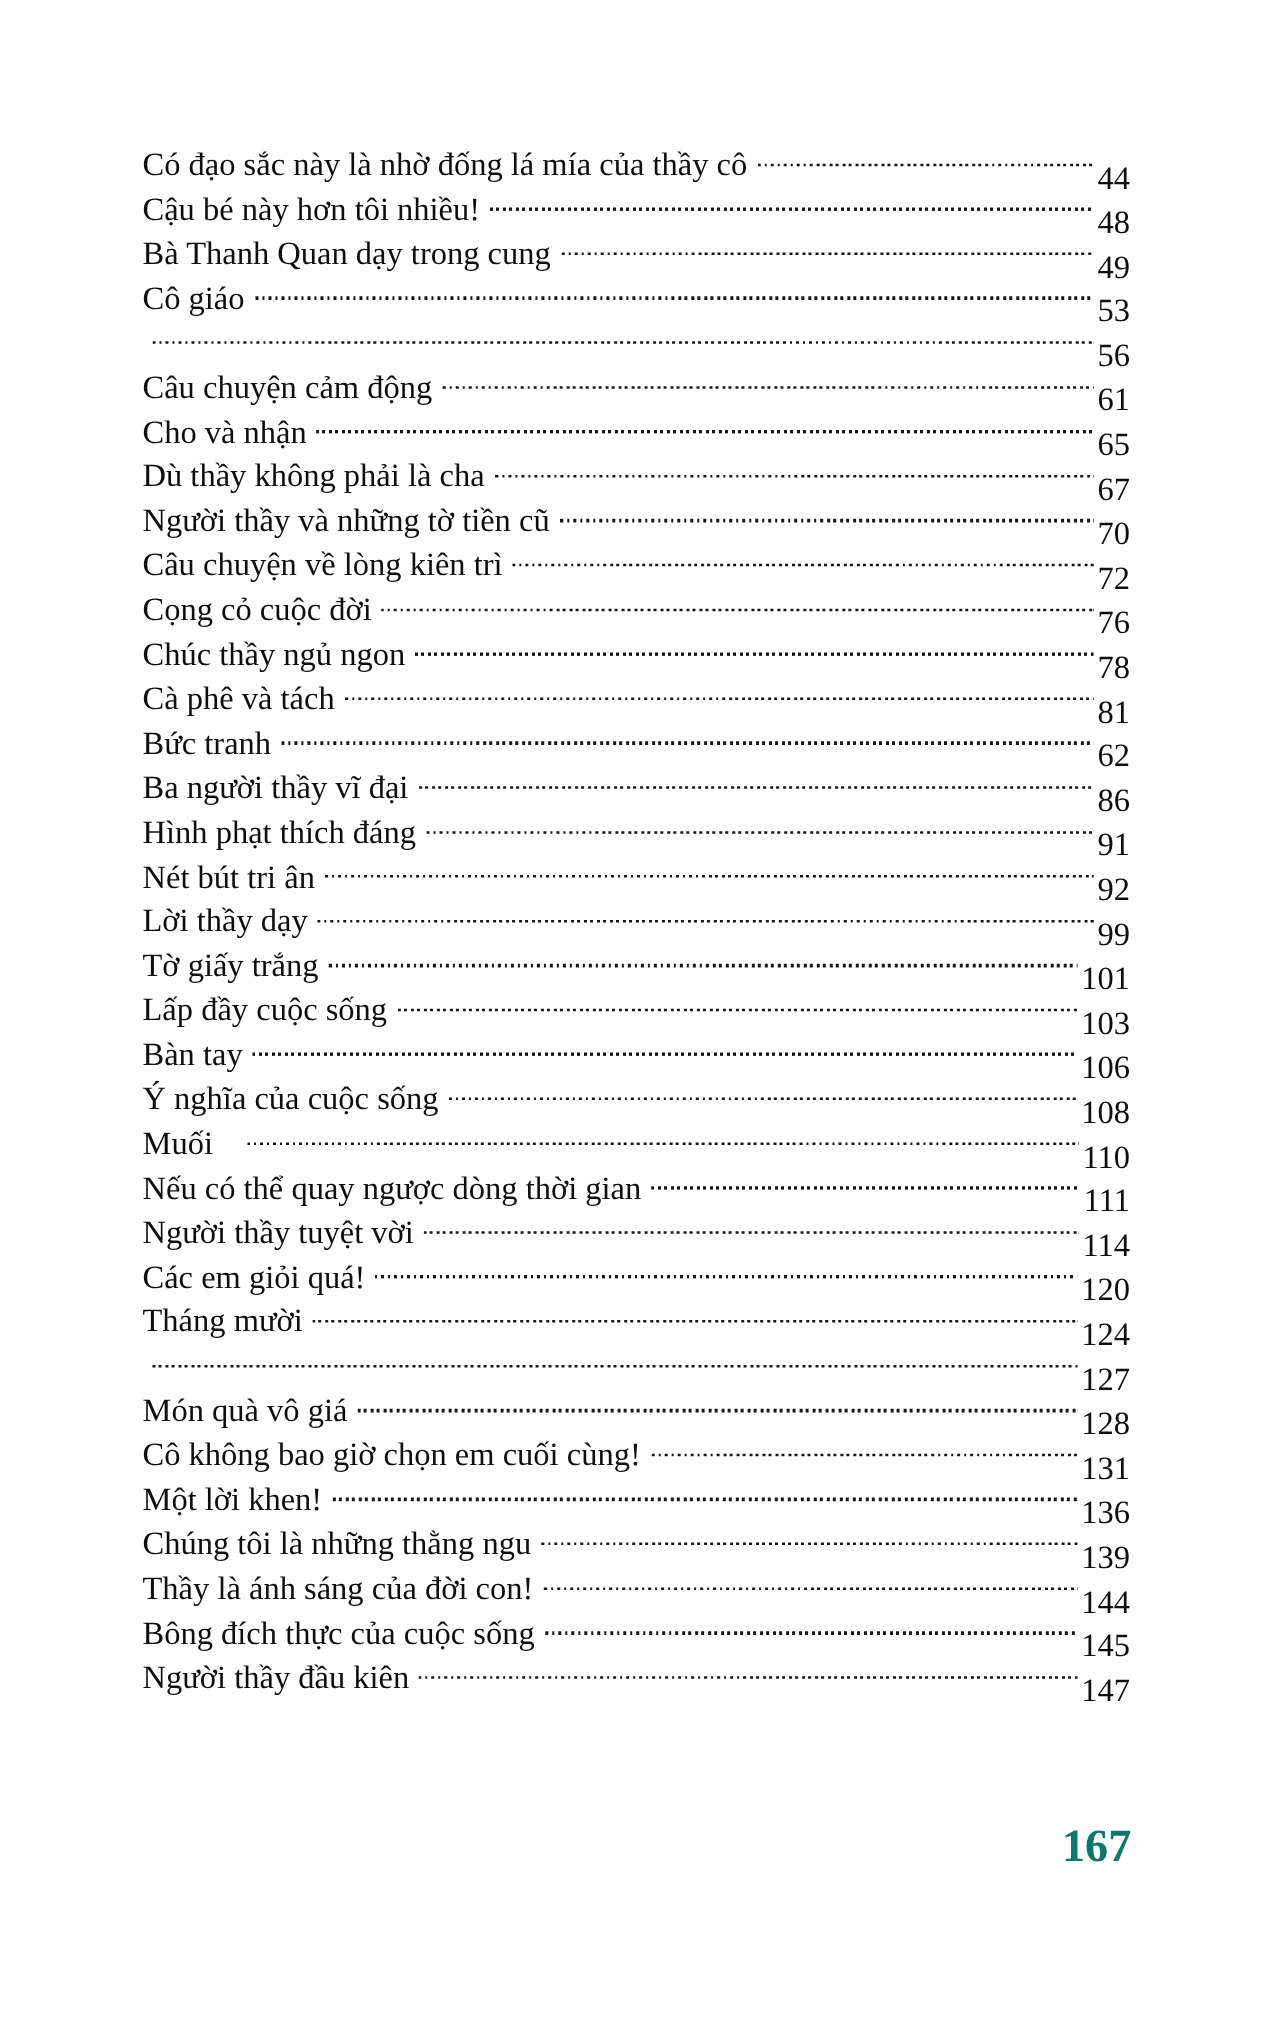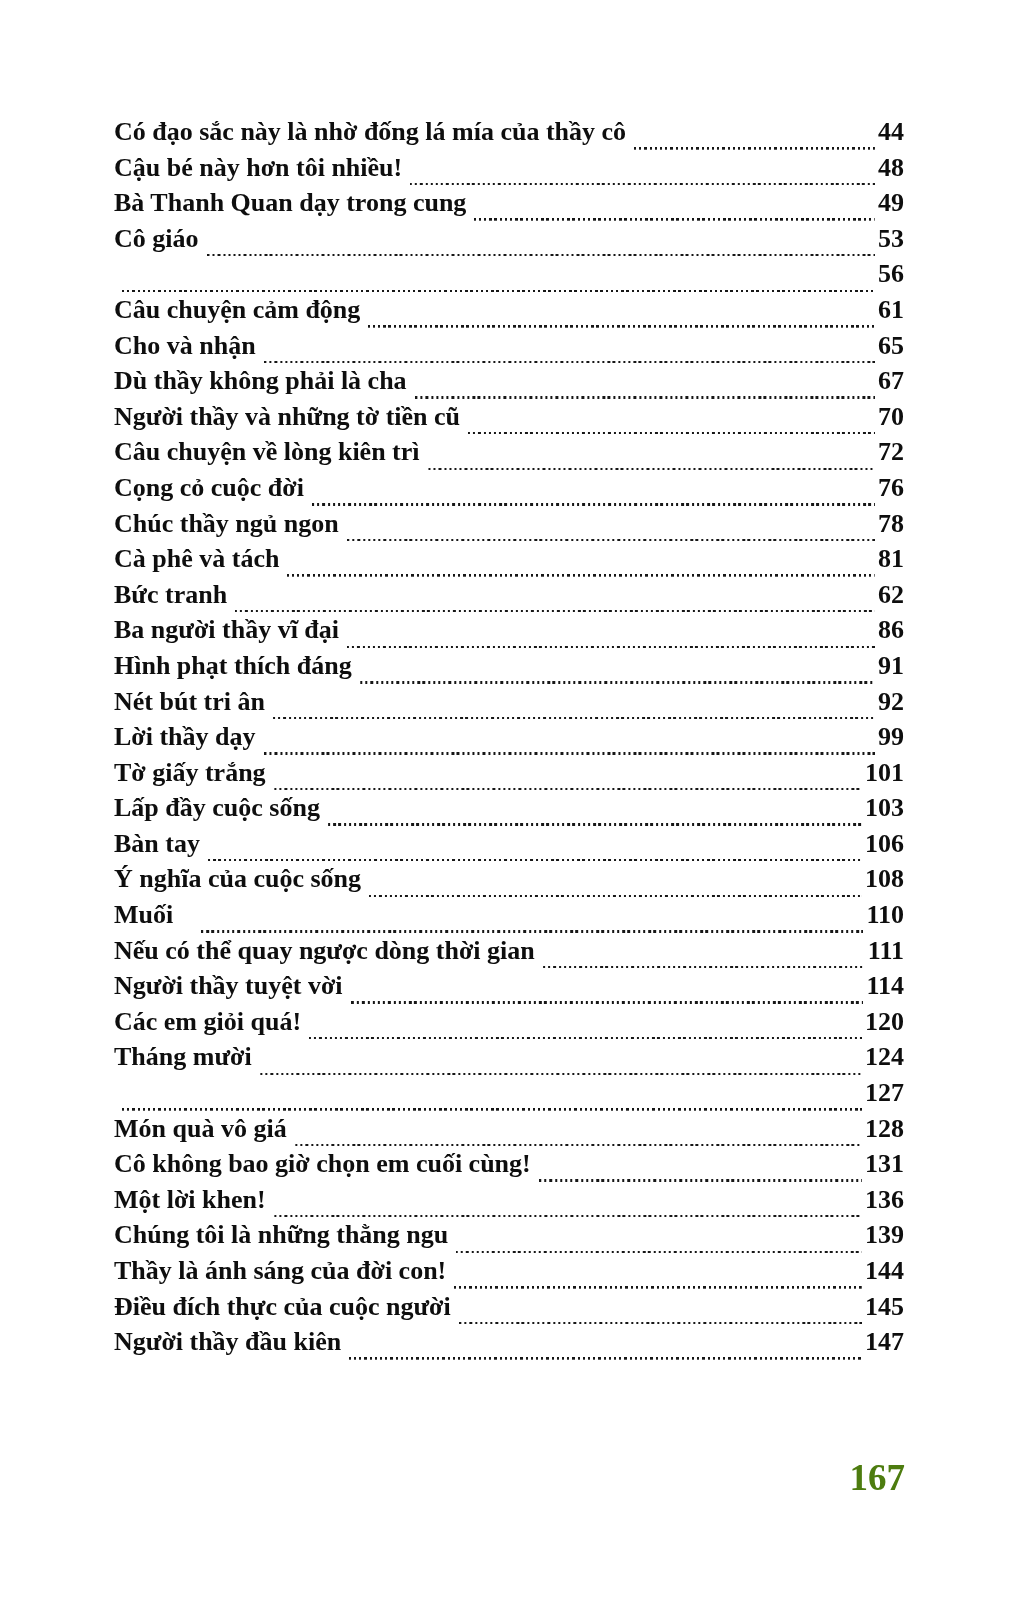--- a/index.html
+++ b/index.html
@@ -21,26 +21,25 @@
     background: #ffffff;
   }
   .toc {
     position: absolute;
     left: 114px;
     top: 114px;
     width: 790px;
   }
   .row {
     display: flex;
-    align-items: flex-end;
+    align-items: center;
     height: 35.6px;
     line-height: 35.6px;
     font-size: 26px;
     white-space: nowrap;
-    font-weight: bold;
   }
   .title {
     flex: 0 0 auto;
   }
   .leader {
     flex: 1 1 auto;
     display: block;
     height: 2.4px;
     margin-left: 8px;
     margin-right: 3px;
@@ -59,21 +58,21 @@
     text-align: right;
     margin-top: 21px;
   }
   .folio {
     position: absolute;
     top: 1458px;
     right: 120px;
     font-size: 37px;
     font-weight: bold;
     line-height: 1.1;
-    color: #4d7c0f;
+    color: #0f766e;
   }
 </style>
 </head>
 <body>
 
 <div class="sheet">
 
   <main class="toc" id="toc-list">
   <div class="row">
     <span class="title">Có đạo sắc này là nhờ đống lá mía của thầy cô</span>
@@ -266,21 +265,21 @@
     <span class="pagenum">139</span>
   </div>
 
   <div class="row">
     <span class="title">Thầy là ánh sáng của đời con!</span>
     <span class="leader"></span>
     <span class="pagenum">144</span>
   </div>
 
   <div class="row">
-    <span class="title">Điều đích thực của cuộc người</span>
+    <span class="title">Bông đích thực của cuộc sống</span>
     <span class="leader"></span>
     <span class="pagenum">145</span>
   </div>
 
   <div class="row">
     <span class="title">Người thầy đầu kiên</span>
     <span class="leader"></span>
     <span class="pagenum">147</span>
   </div>
 </main>

